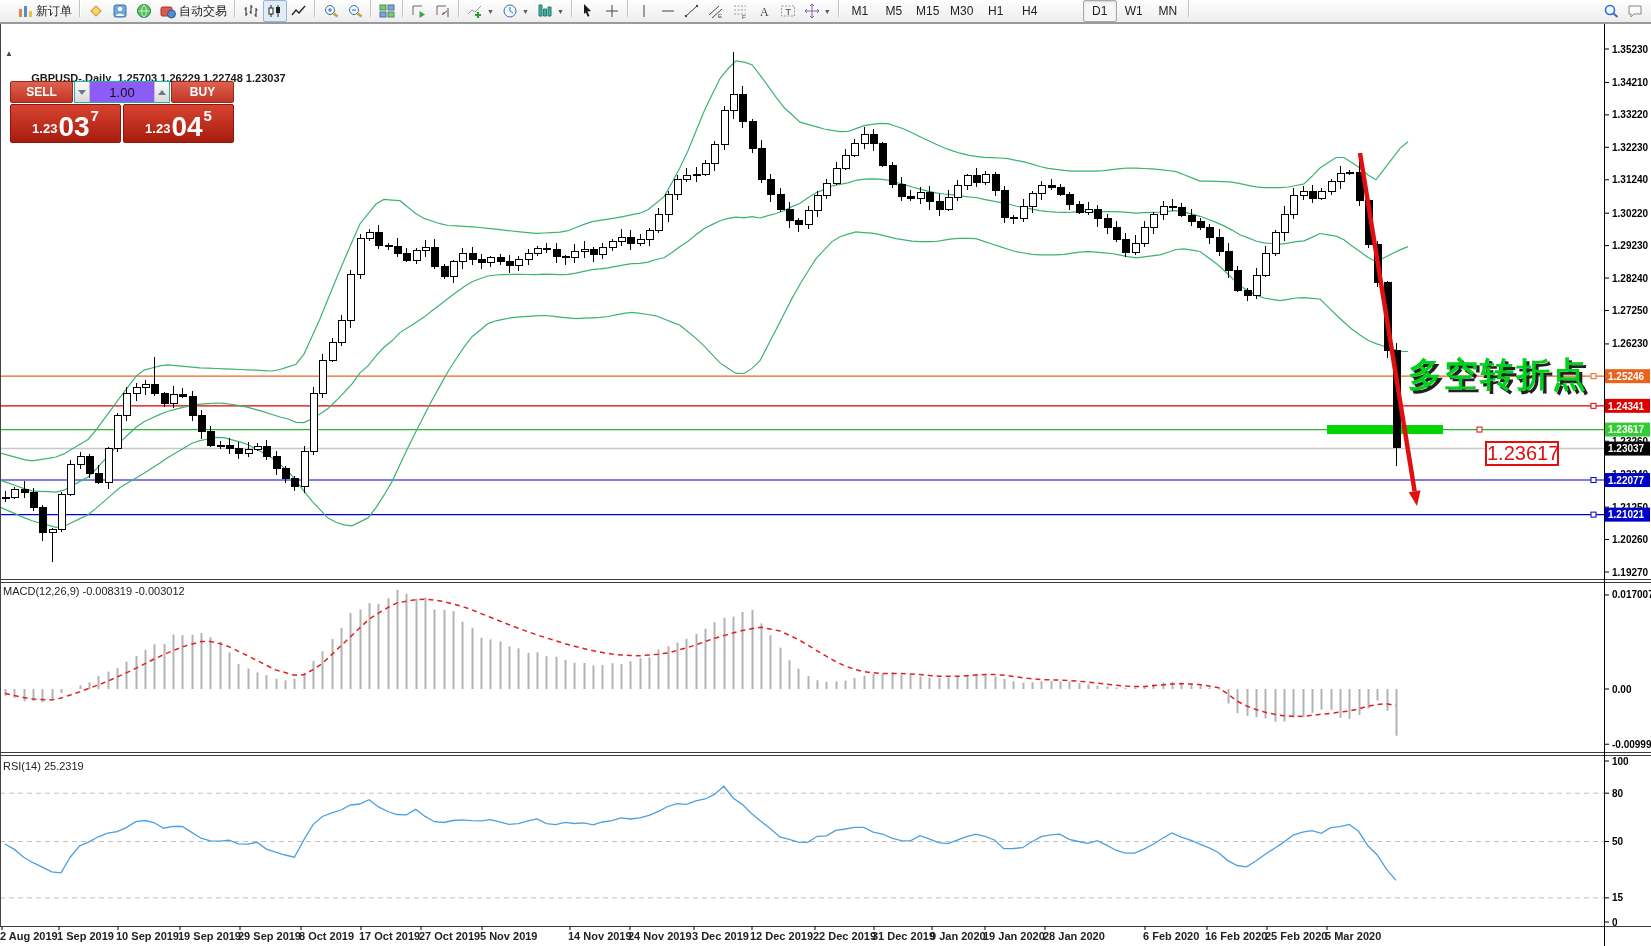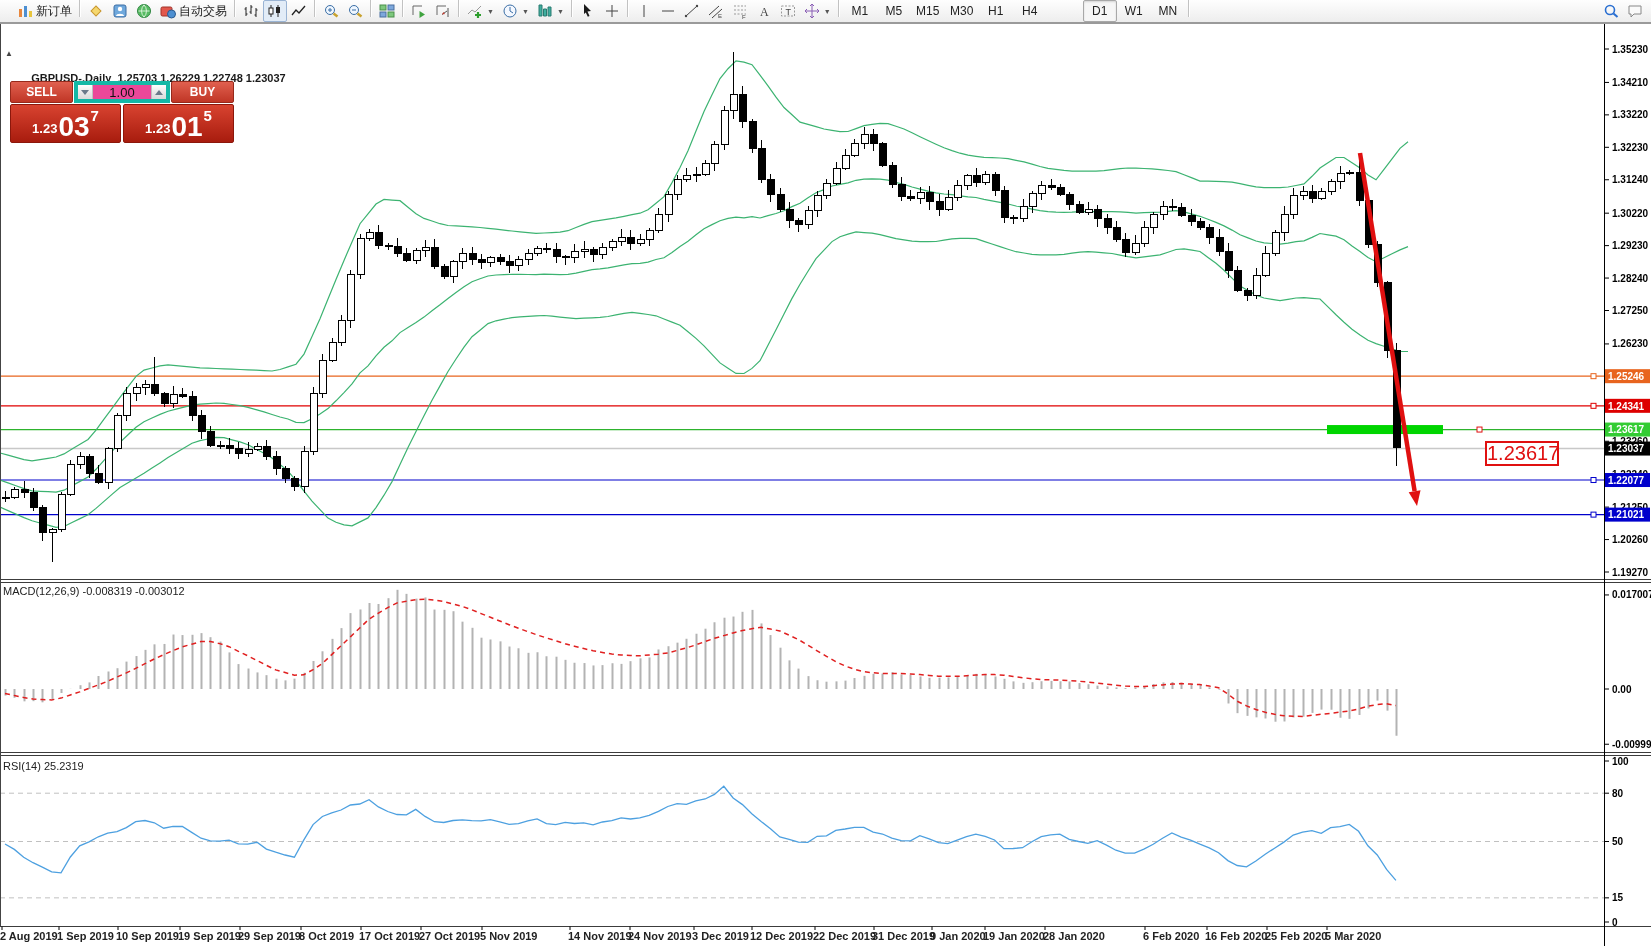--- a/index.html
+++ b/index.html
@@ -21,21 +21,21 @@
   
   .chartwin{position:relative;width:1651px;height:924px;}
   #chart{position:absolute;left:0;top:0;}
   .sym-title{position:absolute;left:19px;top:25px;font-size:11px;font-weight:700;color:#1a1a1a;white-space:pre;z-index:5;}
   .collapse{position:absolute;left:-14px;top:1px;font-size:8px;color:#444;}
   
   .trade-panel{position:absolute;left:10px;top:22px;width:224px;z-index:6;margin-top:36px;}
   .tp-row1{display:flex;height:22px;gap:1px;}
   .tp-btn{width:61px;color:#fff;font-size:12px;font-weight:700;display:flex;align-items:center;justify-content:center;
      background:linear-gradient(#e0604f,#c03626);border:1px solid #97291b;border-radius:2px;cursor:pointer;}
-  .tp-vol{flex:1;display:flex;border:4px solid #14b8a6;background:#ec4899;}
+  .tp-vol{flex:1;display:flex;border:1px solid #14b8a6;background:#8b5cf6;}
   .spin{width:14px;display:flex;align-items:center;justify-content:center;background:linear-gradient(#fdfdfd,#d9d9d9);cursor:pointer;}
   .spin.dn{border-right:1px solid #c0c0c0;}
   .spin.up{border-left:1px solid #c0c0c0;}
   .tri-dn{width:0;height:0;border-left:4px solid transparent;border-right:4px solid transparent;border-top:5px solid #6a7a8a;}
   .tri-up{width:0;height:0;border-left:4px solid transparent;border-right:4px solid transparent;border-bottom:5px solid #6a7a8a;}
   .vol-val{flex:1;font-size:13px;display:flex;align-items:center;justify-content:center;color:#111;}
   .tp-row2{display:flex;height:39px;margin-top:1px;gap:2px;}
   .tp-price{flex:1;background:linear-gradient(#d84330,#a81c0e);color:#fff;display:flex;align-items:flex-end;justify-content:center;
      padding-bottom:2px;border:1px solid #8c170b;border-radius:2px;cursor:pointer;}
   .pp-sm{font-size:13px;font-weight:700;line-height:1;margin-bottom:5px;}
@@ -972,20 +972,21 @@
       <div class="tp-btn">BUY</div>
     </div>
     <div class="tp-row2">
       <div class="tp-price">
         <span class="pp-sm">1.23</span>
         <span class="pp-big">03</span>
         <span class="pp-sup">7</span>
       </div>
       <div class="tp-price">
         <span class="pp-sm">1.23</span>
-        <span class="pp-big">01</span>
+        <span class="pp-big">04</span>
         <span class="pp-sup">5</span>
       </div>
     </div>
   </div>
 
+  <div class="annotation" id="annot" style="color: rgb(0, 210, 28);">多空转折点</div>
   <div class="callout">1.23617</div>
 </div>
 
 </body></html>

